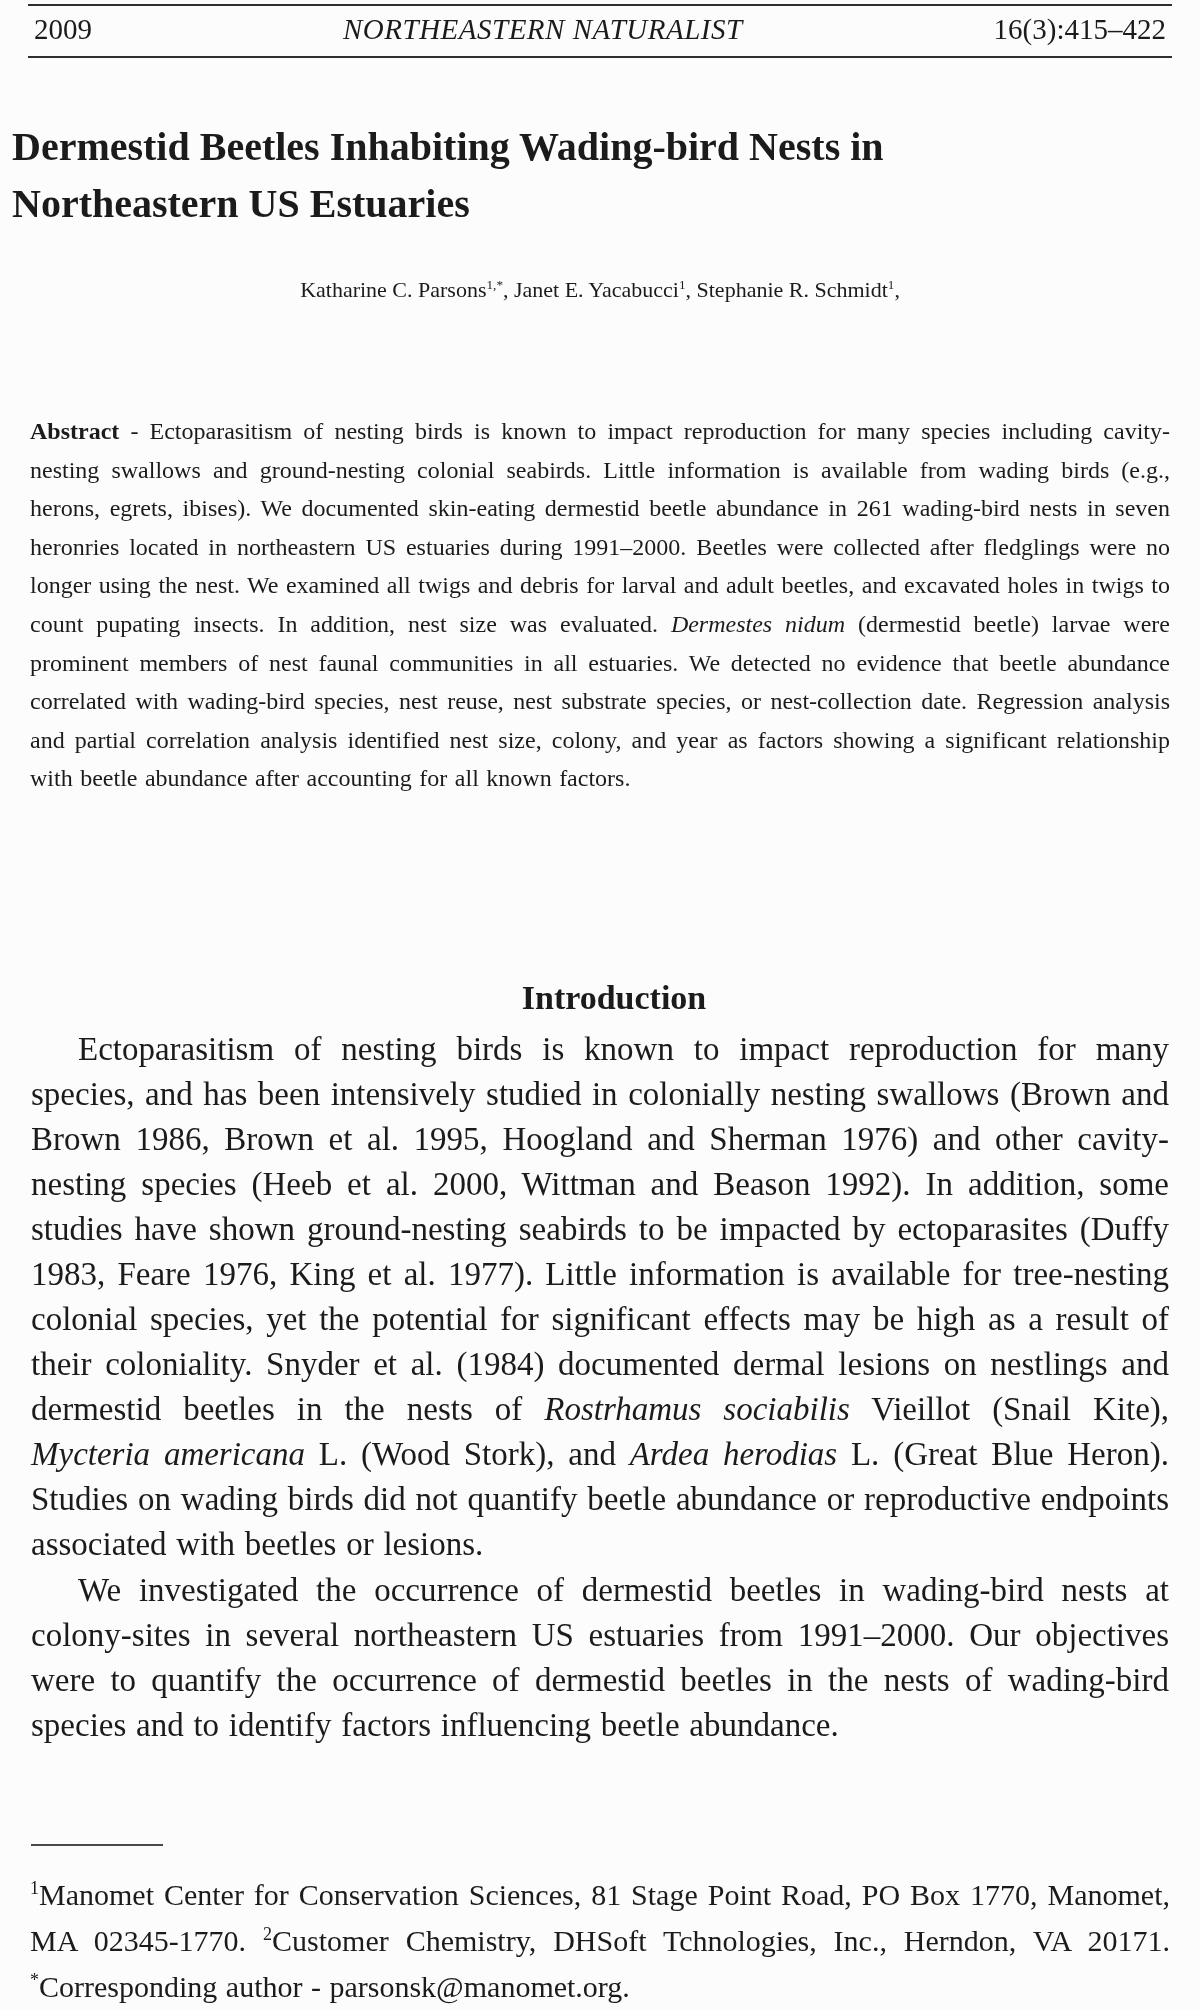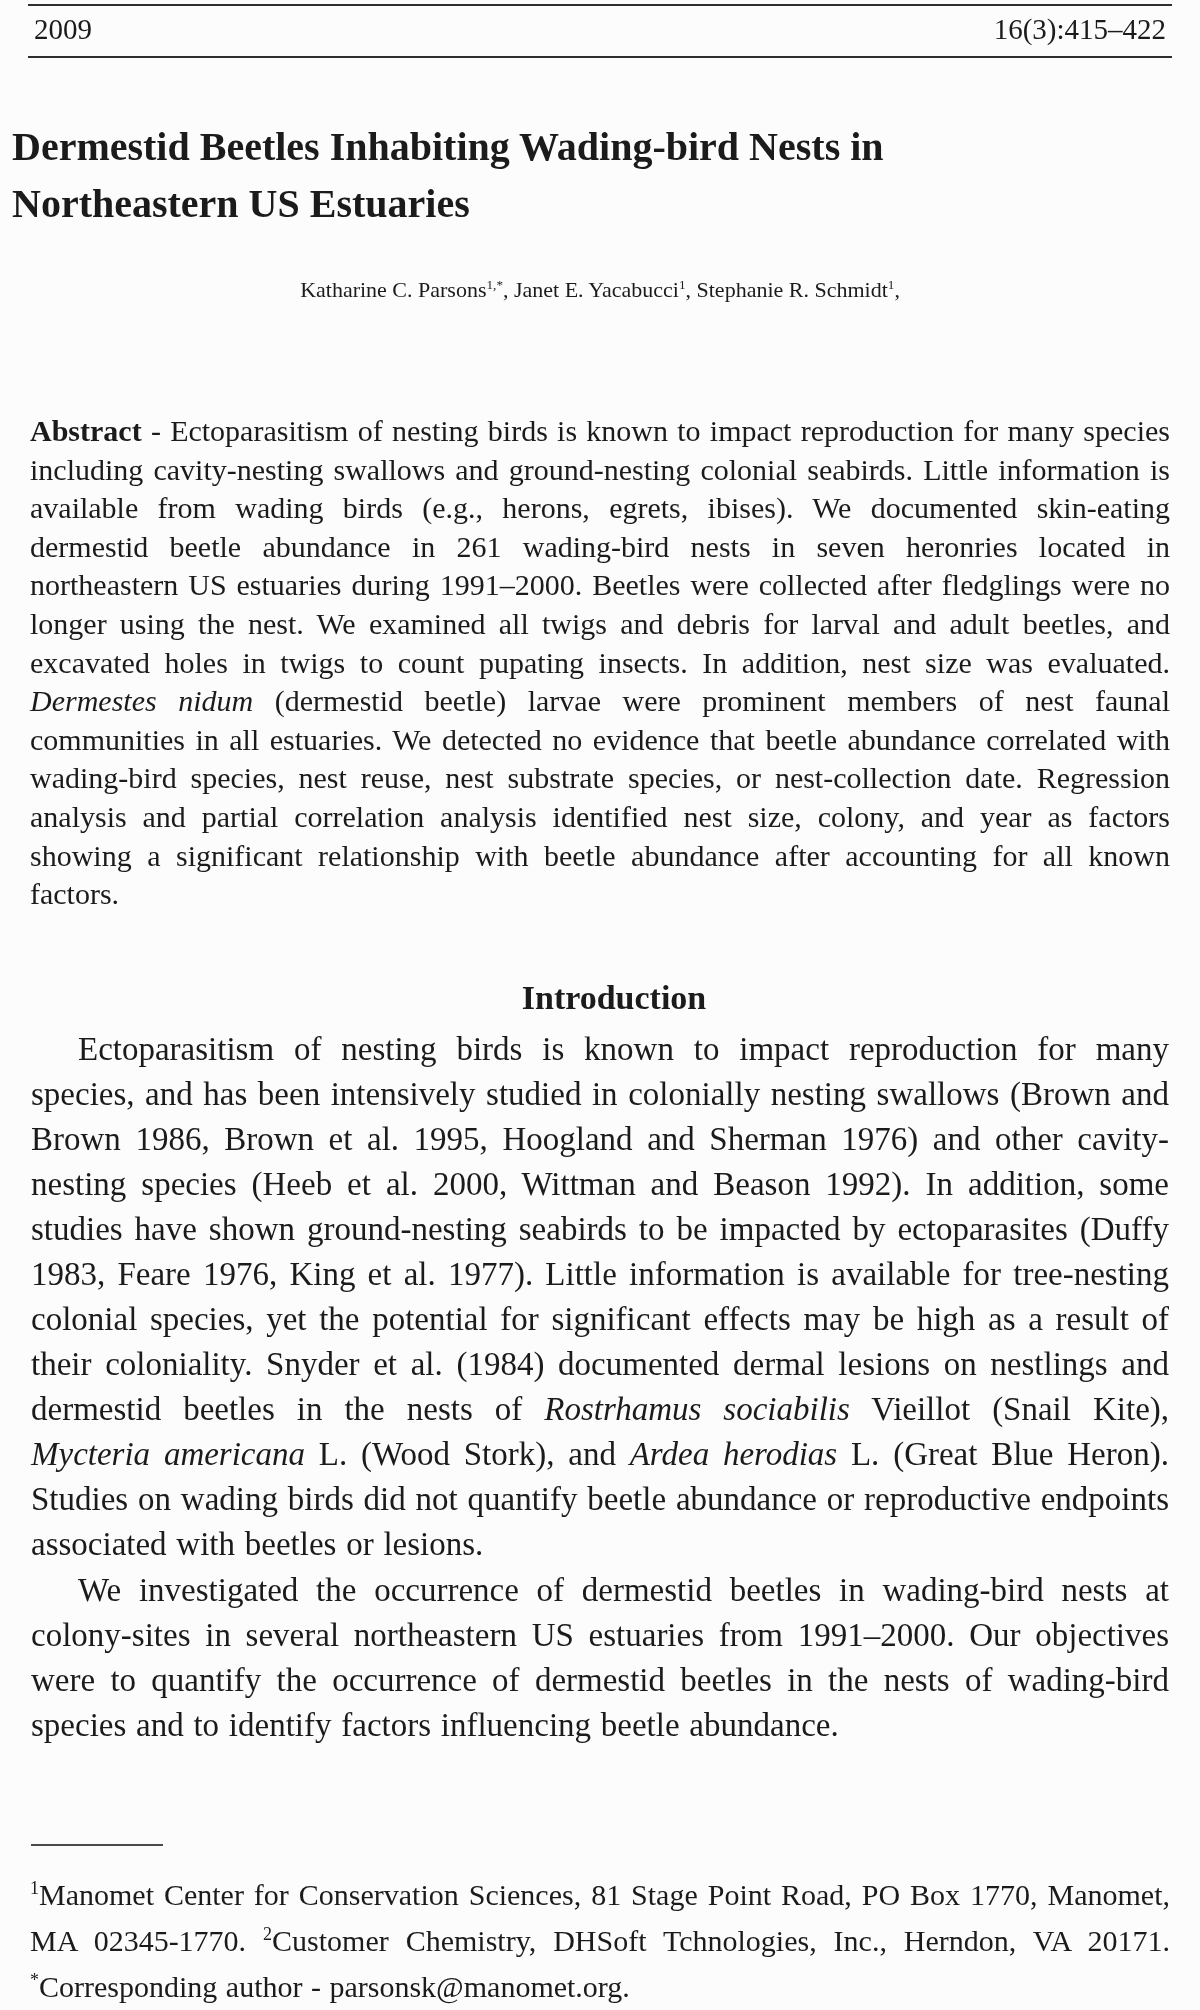--- a/index.html
+++ b/index.html
@@ -66,21 +66,21 @@
     font-size:0.60em;
     line-height:0;
     vertical-align:super;
   }
   .abstract{
     position:absolute;
     top:412px;
     left:30px;
     width:1140px;
     margin:0;
-    font-size:30px;
+    font-size:24px;
     line-height:38.6px;
     text-align:justify;
     word-spacing:1.5px;
   }
   .section-heading{
     position:absolute;
     top:964px;
     left:0;
     width:100%;
     margin:14px;
@@ -127,20 +127,21 @@
 </style>
 </head>
 <body>
 
 <div class="page">
 
   <div class="rule rule-top"></div>
 
   <div class="header-row">
     <span>2009</span>
+    <span class="journal-name">NORTHEASTERN NATURALIST</span>
     <span>16(3):415–422</span>
   </div>
 
   <div class="rule rule-mid"></div>
 
   <h1 class="title">
     <span class="title-line">Dermestid Beetles Inhabiting Wading-bird Nests in</span>
     <span class="title-line">Northeastern US Estuaries</span>
   </h1>
 

